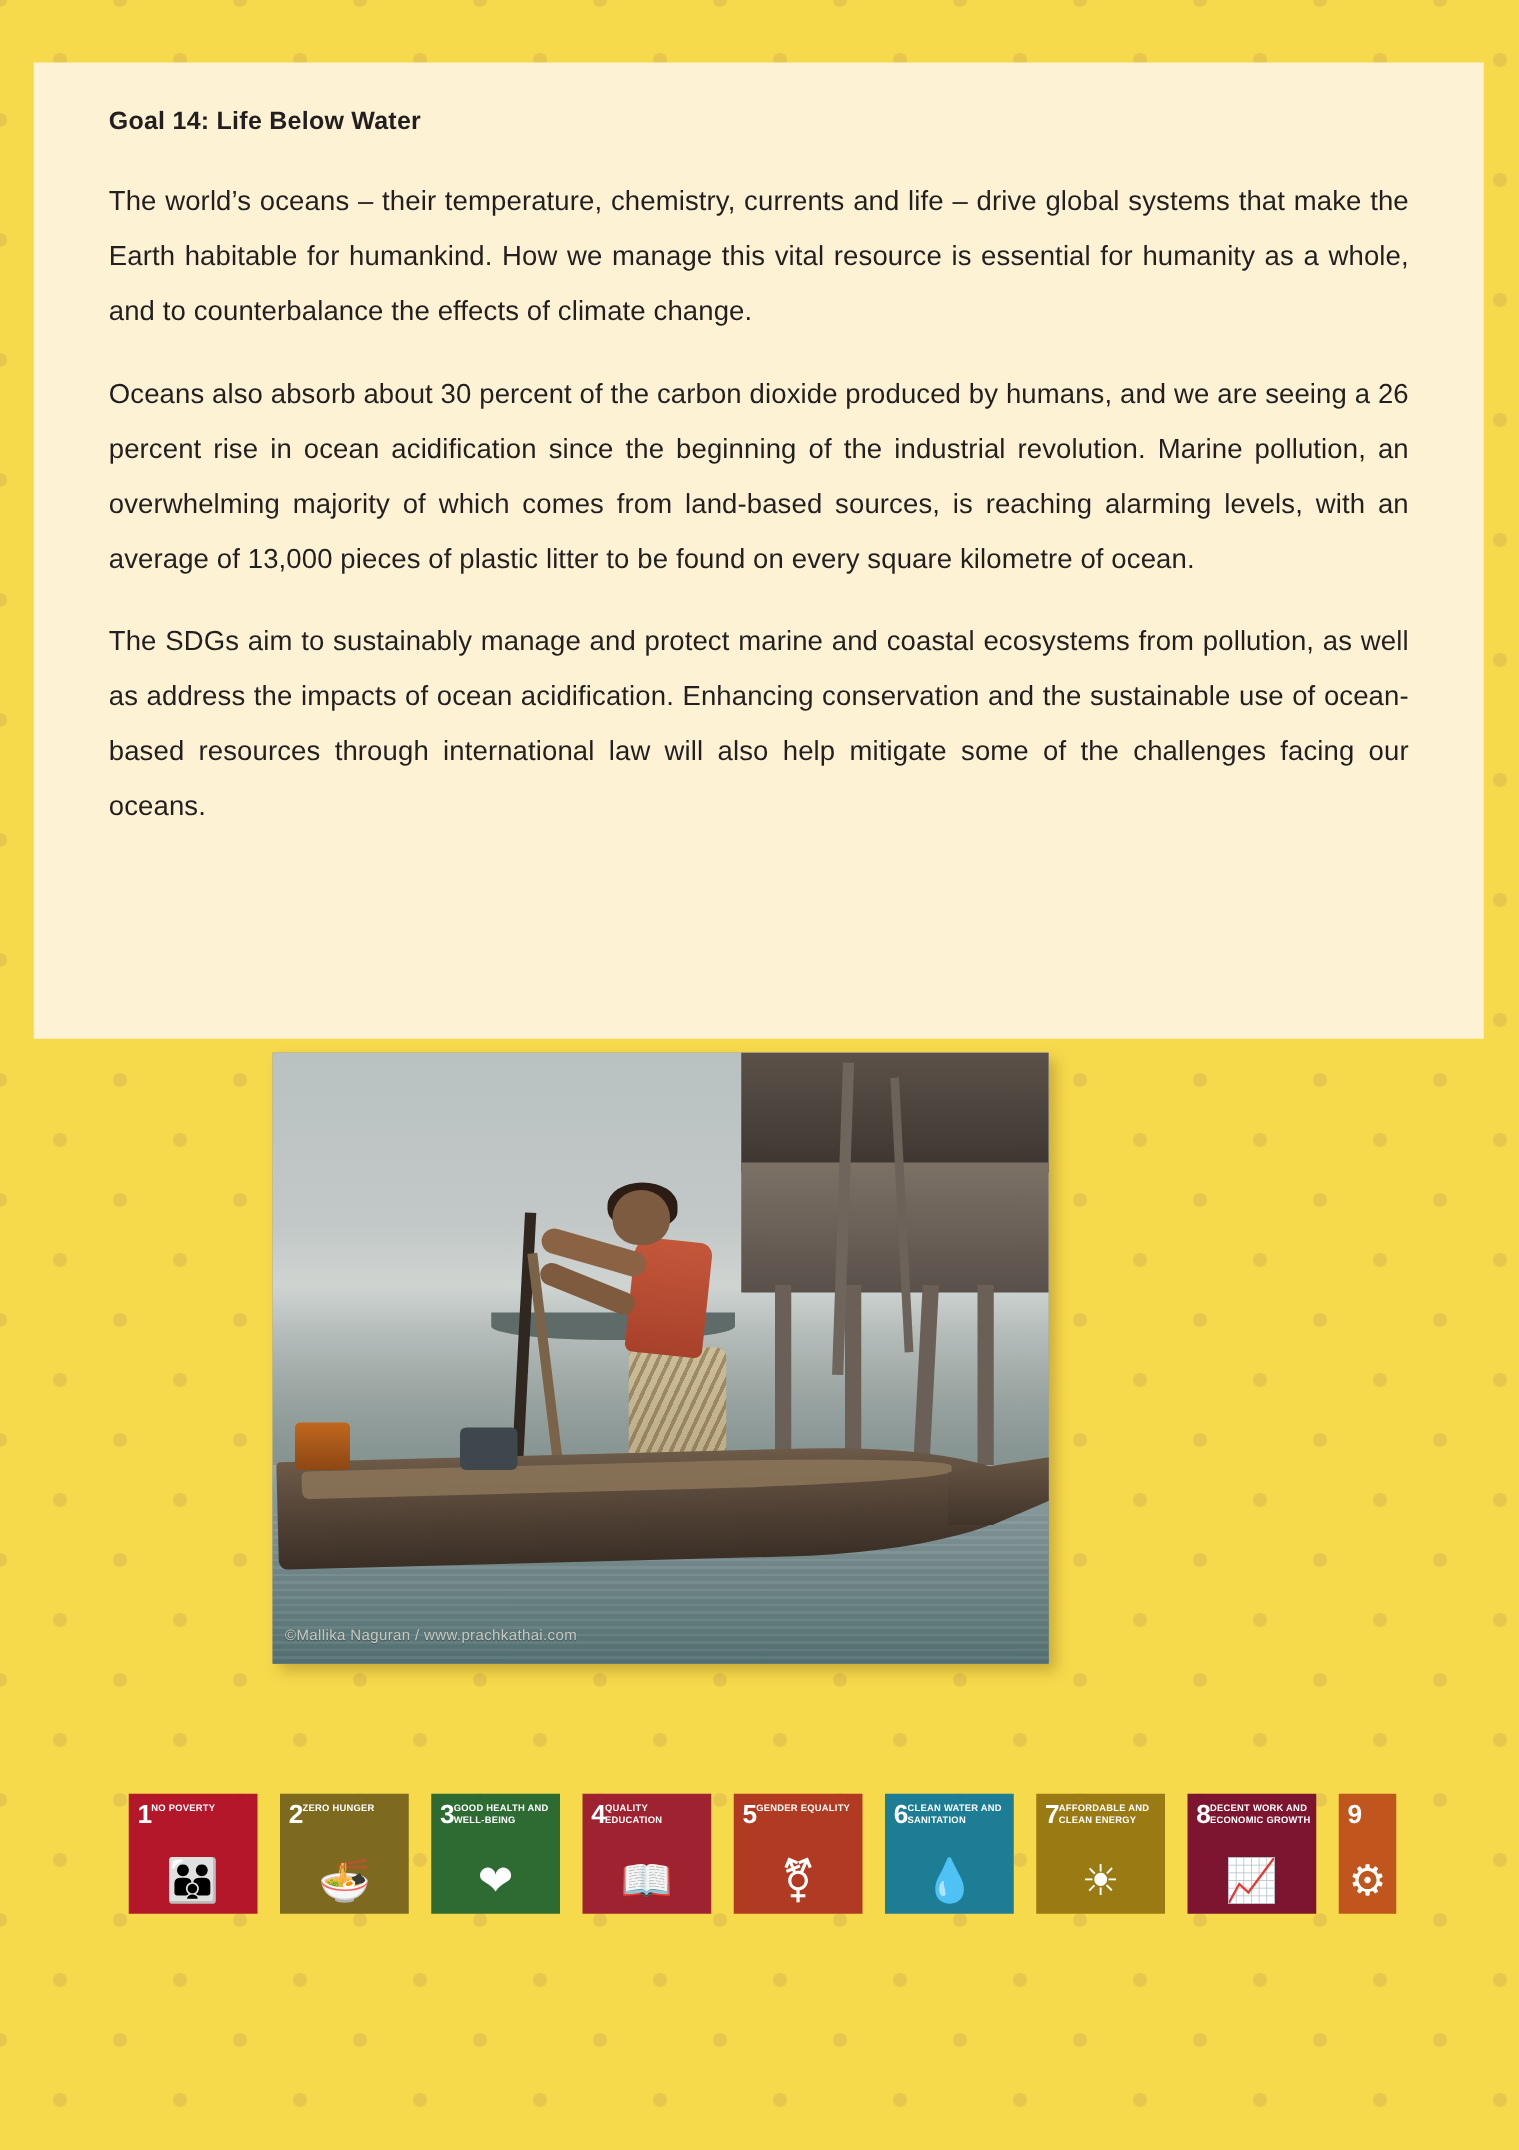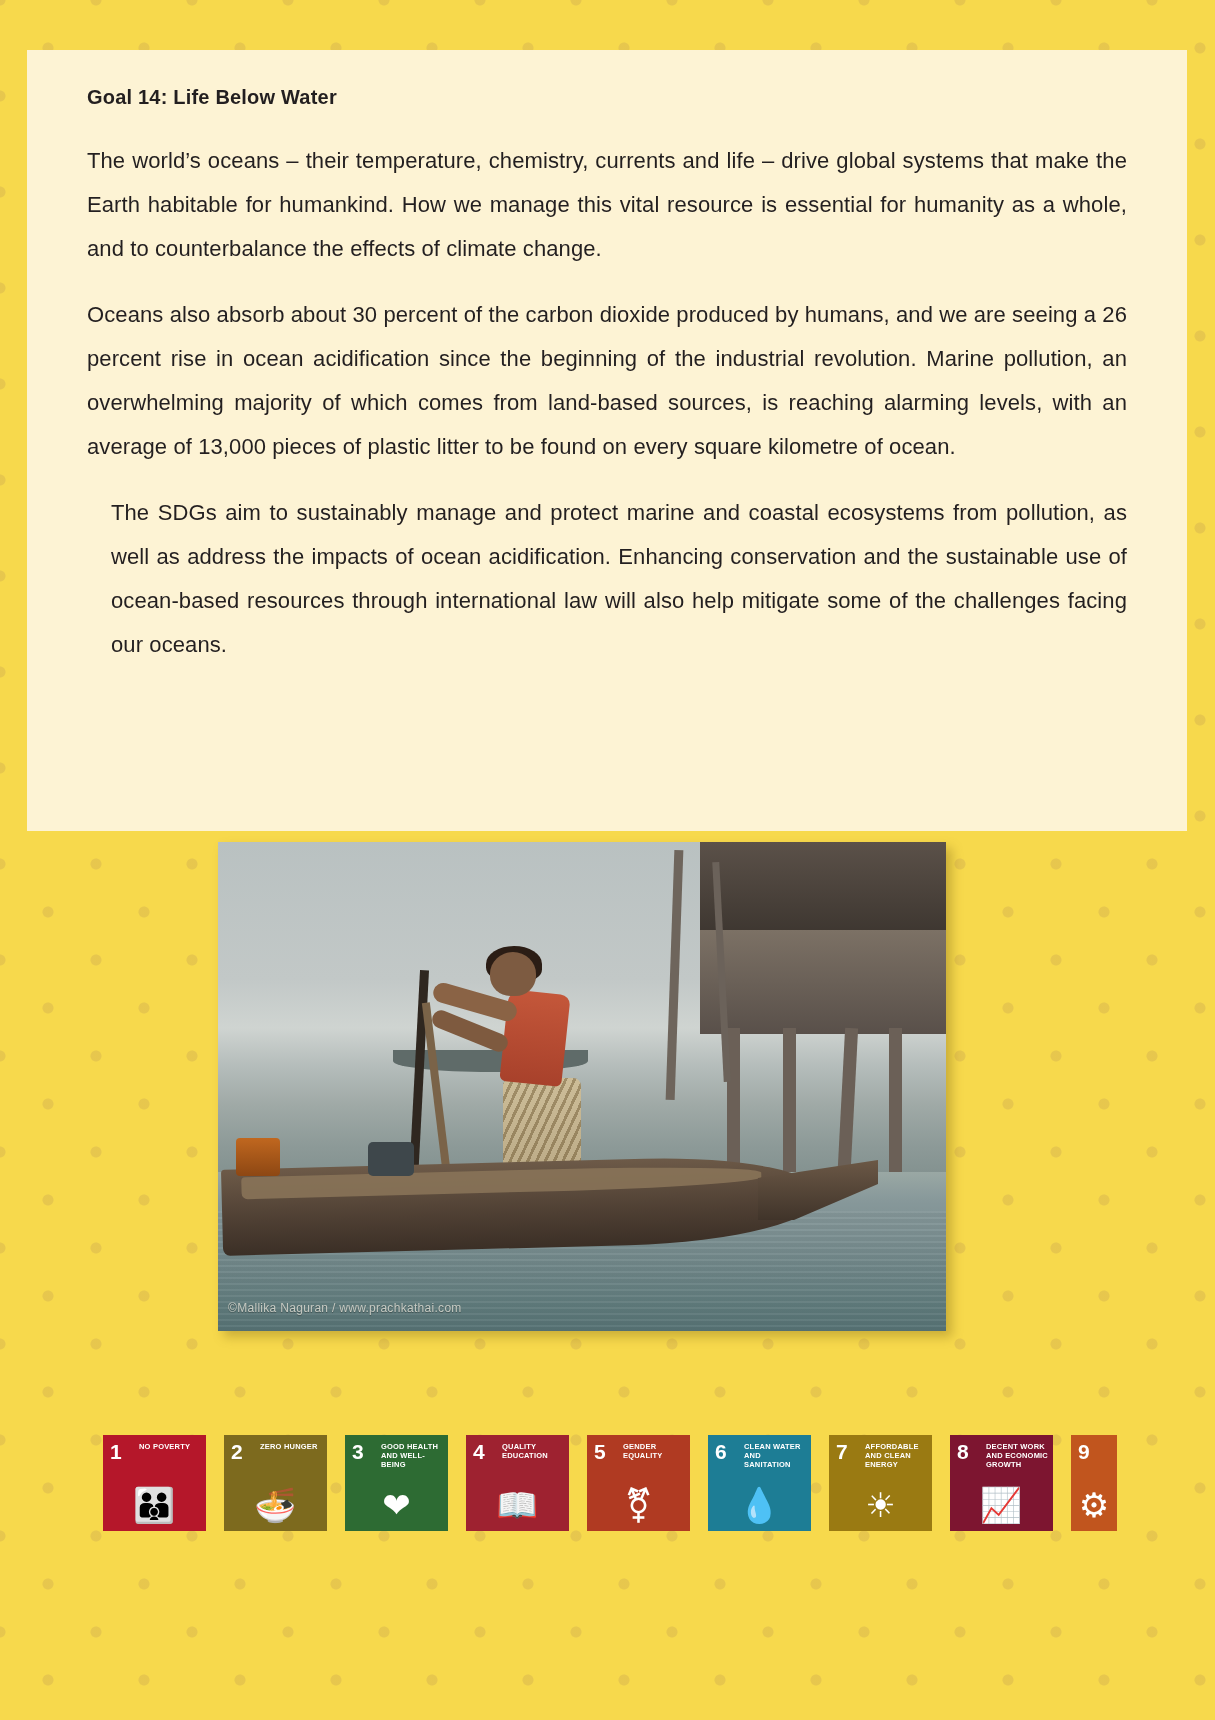--- a/index.html
+++ b/index.html
@@ -49,28 +49,28 @@
   }
 
   .para {
     font-size: 22px;
     line-height: 44px;
     color: #231f20;
     text-align: justify;
     margin: 0 0 22px 0;
     letter-spacing: 0.1px;
   }
-  .para:last-child { margin-bottom: 0; margin-left: 24px; }
+  .para:last-child { margin-bottom: 0; }
 
   
   #photo-wrap {
     position: absolute;
     left: 178px;
     top: 826px;
-    width: 728px;
+    width: 621px;
     height: 489px;
     z-index: 3;
     box-shadow: 6px 6px 10px rgba(120,95,20,0.35);
     overflow: hidden;
     background: #9aa2a3;
   }
 
   #photo {
     position: absolute;
     inset: 0;
@@ -285,21 +285,21 @@
   }
   .sdg-num {
     position: absolute;
     left: 7px; top: 6px;
     font-size: 21px;
     font-weight: bold;
     line-height: 1;
   }
   .sdg-label {
     position: absolute;
-    left: 36px; top: 7px;
+    left: 18px; top: 7px;
     right: 4px;
     font-size: 7.5px;
     font-weight: bold;
     line-height: 9px;
     letter-spacing: .2px;
     text-transform: uppercase;
   }
   .sdg-glyph {
     position: absolute;
     left: 0; right: 0; bottom: 6px;

